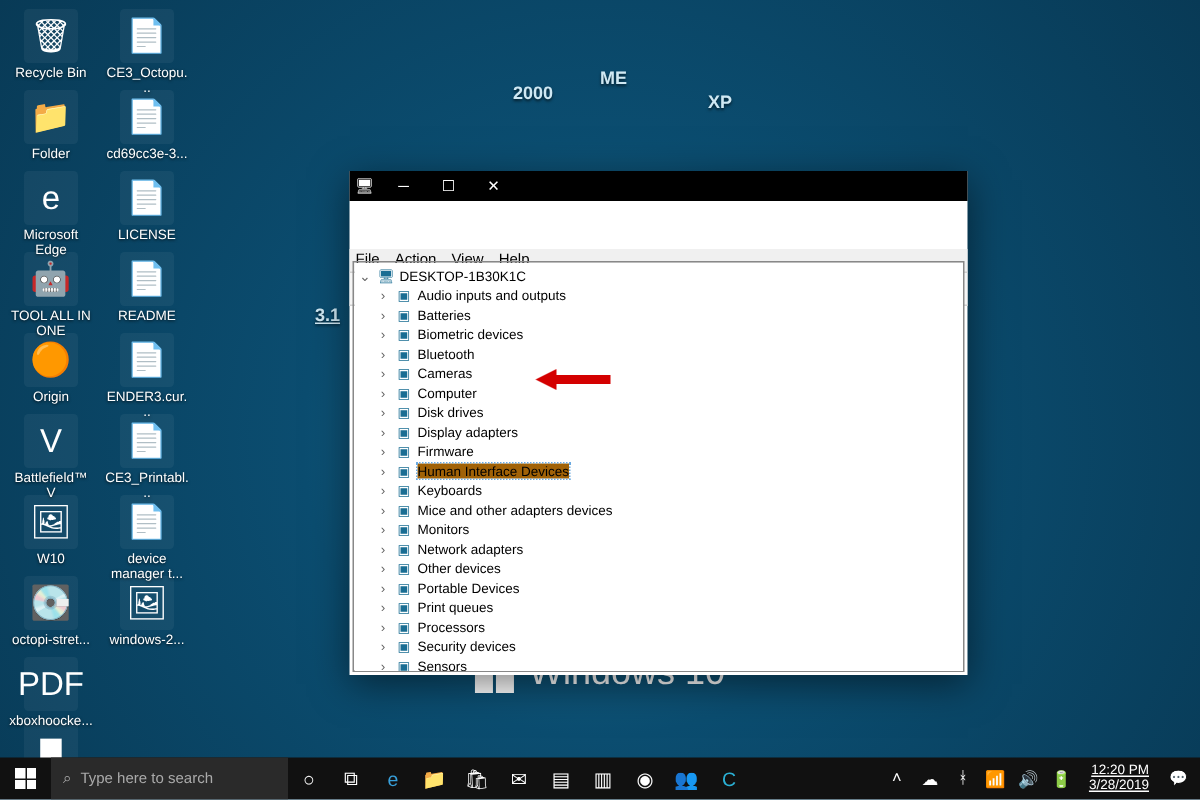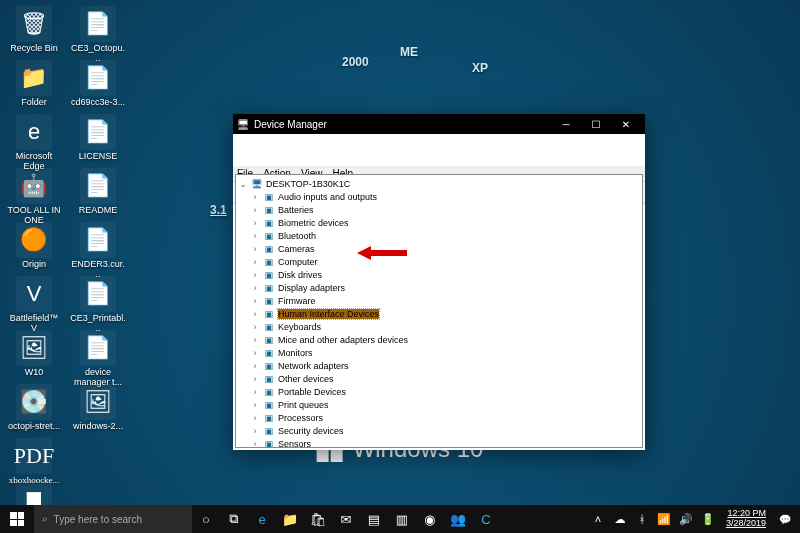--- a/index.html
+++ b/index.html
@@ -117,21 +117,21 @@
         <span class="lbl">device manager t...</span>
       </div>
       <div class="dicon" style="left: 6px; top: 384px;">
         <div class="glyph">💽</div>
         <span class="lbl">octopi-stret...</span>
       </div>
       <div class="dicon" style="left: 70px; top: 384px;">
         <div class="glyph">🖼</div>
         <span class="lbl">windows-2...</span>
       </div>
-      <div class="dicon" style="left: 6px; top: 438px; font-family: Liberation Serif, serif;">
+      <div class="dicon" style="left: 6px; top: 438px;">
         <div class="glyph">PDF</div>
         <span class="lbl">xboxhoocke...</span>
       </div>
       <div class="dicon" style="left: 6px; top: 480px;">
         <div class="glyph">◼</div>
         <span class="lbl">CE3_Printabl...</span>
       </div>
     </div>
 
   <div class="ring">
@@ -148,21 +148,20 @@
         <div></div>
         <div></div>
         <div></div>
       </div>
     <div class="txt">Windows 10</div>
   </div>
 
   <div class="window">
     <div class="titlebar">
       <span class="ticon">🖥</span>
-      <span class="ttitle">Device Manager</span>
       <span class="tbtn">─</span>
       <span class="tbtn">☐</span>
       <span class="tbtn close">✕</span>
     </div>
     <div class="menubar">
       <span>File</span>
       <span>Action</span>
       <span>View</span>
       <span>Help</span>
     </div>

